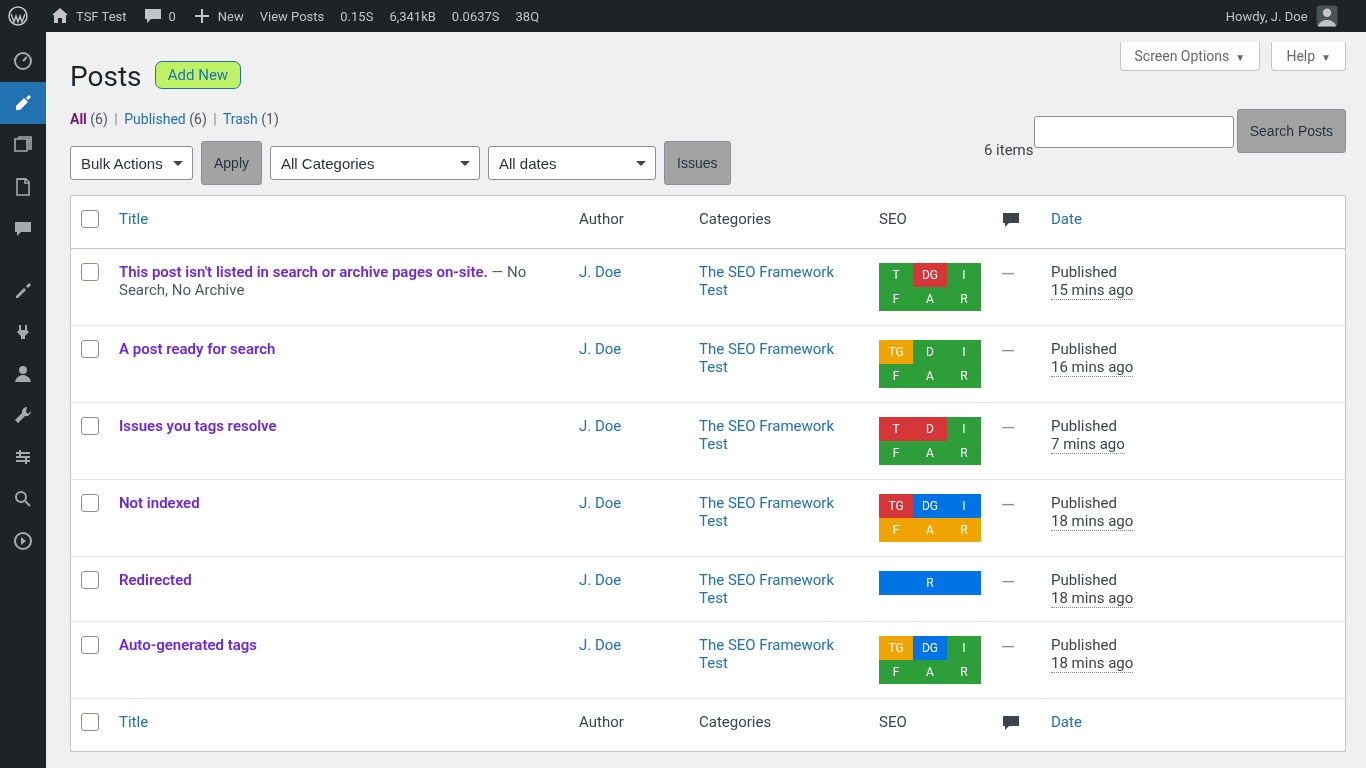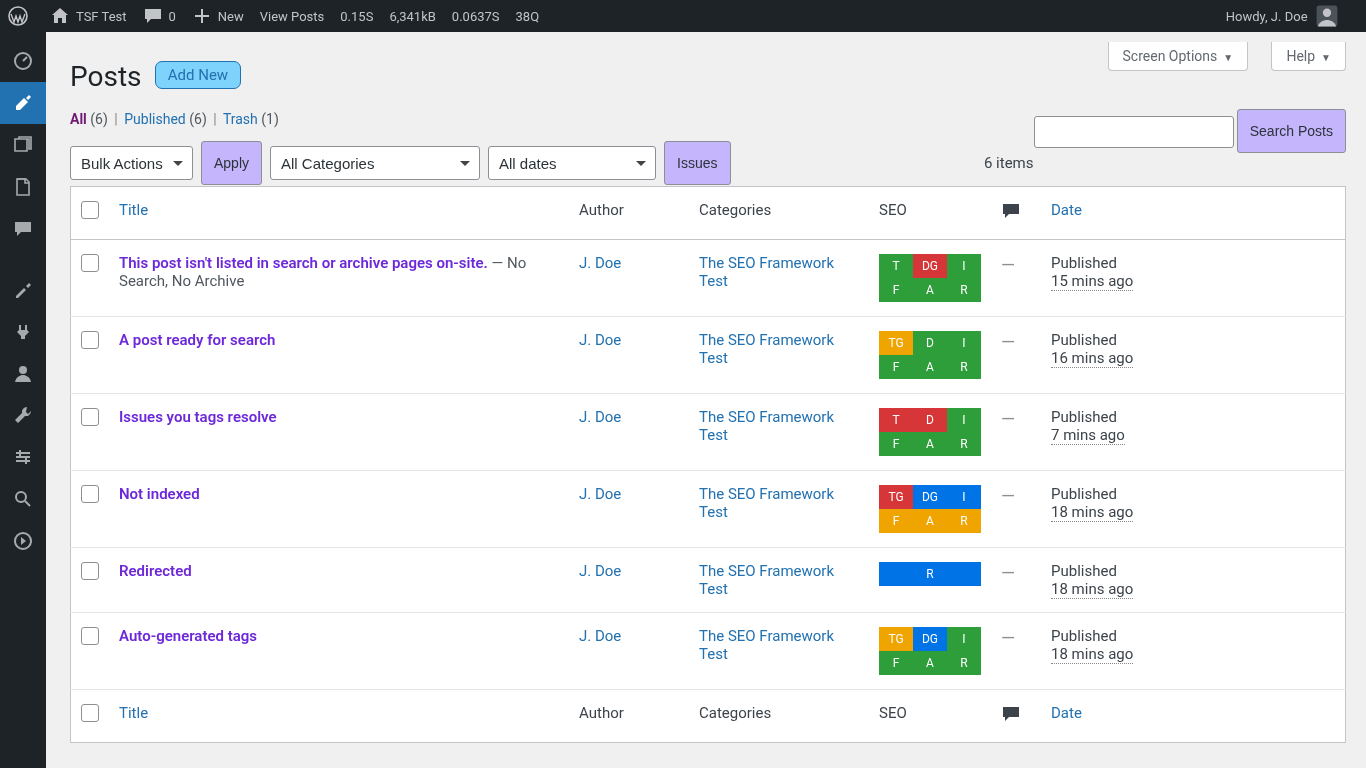--- a/index.html
+++ b/index.html
@@ -18,37 +18,37 @@
 
 
 .sidemenu { position: fixed; top: 32px; left: 0; bottom: 0; width: 46px; background: #1d2327; display: flex; flex-direction: column; padding-top: 8px; }
 .sidemenu .mi { height: 42px; display: flex; align-items: center; justify-content: center; color: #a7aaad; cursor: pointer; }
 .sidemenu .mi.current { background: #2271b1; color: #fff; position: relative; }
 .sidemenu .mi.current::after { content: ""; position: absolute; right: -8px; top: 50%; margin-top: -8px; border: 8px solid transparent; border-right-color: #f0f0f1; }
 
 
 .wrap { margin: 32px 0 0 46px; padding: 20px 20px 20px 24px; }
 .screen-meta { float: right; margin-top: -10px; }
-.screen-meta .tab { display: inline-block; background: #fff; border: 1px solid #c3c4c7; border-top: none; border-radius: 0 0 4px 4px; padding: 6px 14px; margin-left: 20px; font-size: 14px; color: #646970; cursor: pointer; }
+.screen-meta .tab { display: inline-block; background: #fff; border: 1px solid #c3c4c7; border-top: none; border-radius: 0 0 4px 4px; padding: 6px 14px; margin-left: 8px; font-size: 14px; color: #646970; cursor: pointer; }
 .screen-meta .tab .tri { font-size: 10px; margin-left: 6px; }
 
 h1.heading { display: inline-block; font-size: 28px; font-weight: 400; color: #1d2327; margin: 8px 10px 18px 0; }
-.page-title-action { display: inline-block; border: 1px solid #2271b1; color: #2271b1; background: #7dd3fc; padding: 4px 12px; border-radius: 7px; font-size: 15px; vertical-align: 6px; cursor: pointer; }
+.page-title-action { display: inline-block; border: 1px solid #2271b1; color: #2271b1; background: #bef264; padding: 4px 12px; border-radius: 7px; font-size: 15px; vertical-align: 6px; cursor: pointer; }
 
 .subsubsub { font-size: 14px; color: #646970; margin: 0 0 14px 0; }
 .subsubsub .sep { color: #888; margin: 0 3px; }
 .subsubsub .count { color: #50575e; }
 
-.tablenav { display: flex; align-items: center; margin-bottom: 1px; }
+.tablenav { display: flex; margin-bottom: 10px; }
 .tablenav .left { display: flex; gap: 8px; align-items: center; }
 .tablenav .right { margin-left: auto; color: #3c434a; font-size: 15px; }
 
 .searchbox { float: right; margin: -2px 0 10px 0; }
 .searchbox input[type=search] { width: 200px; height: 32px; border: 1px solid #8c8f94; border-radius: 3px; padding: 0 8px; background: #fff; }
-.btn { background: #c4b5fd; border: 1px solid #8c8f94; border-radius: 3px; padding: 0 12px; height: 44px; font-size: 14px; color: #2c3338; cursor: pointer; }
+.btn { background: #a3a3a3; border: 1px solid #8c8f94; border-radius: 3px; padding: 0 12px; height: 44px; font-size: 14px; color: #2c3338; cursor: pointer; }
 select.sel { height: 34px; border: 1px solid #8c8f94; border-radius: 3px; background: #fff; padding: 0 28px 0 10px; font-size: 15px; color: #2c3338; appearance: none; background-image: linear-gradient(45deg, transparent 49%, #444 51%), linear-gradient(-45deg, transparent 49%, #444 51%); background-position: right 14px top 14px, right 9px top 14px; background-size: 5px 5px, 5px 5px; background-repeat: no-repeat; }
 .sel.wide { min-width: 168px; }
 
 
 table.posts { width: 100%; border-collapse: collapse; background: #fff; border: 1px solid #c3c4c7; }
 table.posts th, table.posts td { text-align: left; padding: 14px 10px; vertical-align: top; font-size: 15px; }
 table.posts thead th, table.posts tfoot th { font-weight: 400; color: #2271b1; border-bottom: 1px solid #c3c4c7; }
 table.posts thead th.plain, table.posts tfoot th.plain { color: #3c434a; }
 table.posts tbody tr { border-bottom: 1px solid #e5e5e5; }
 table.posts .cb { width: 34px; }

